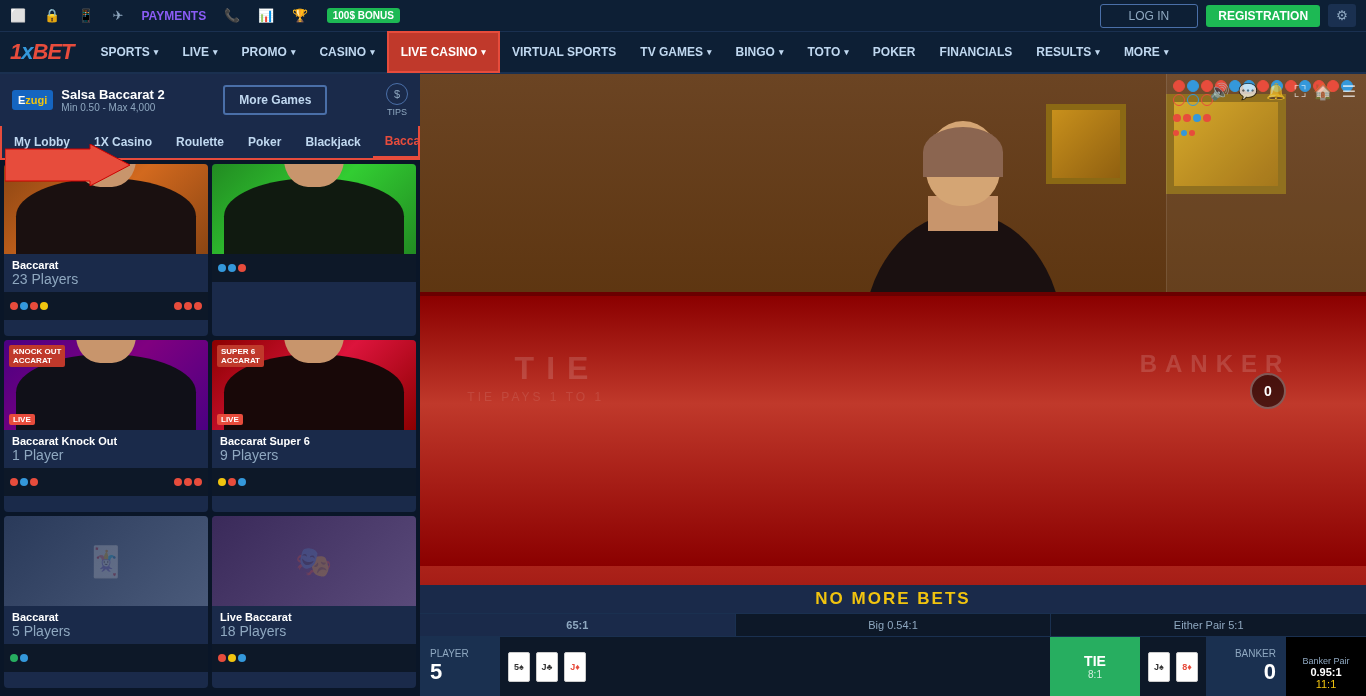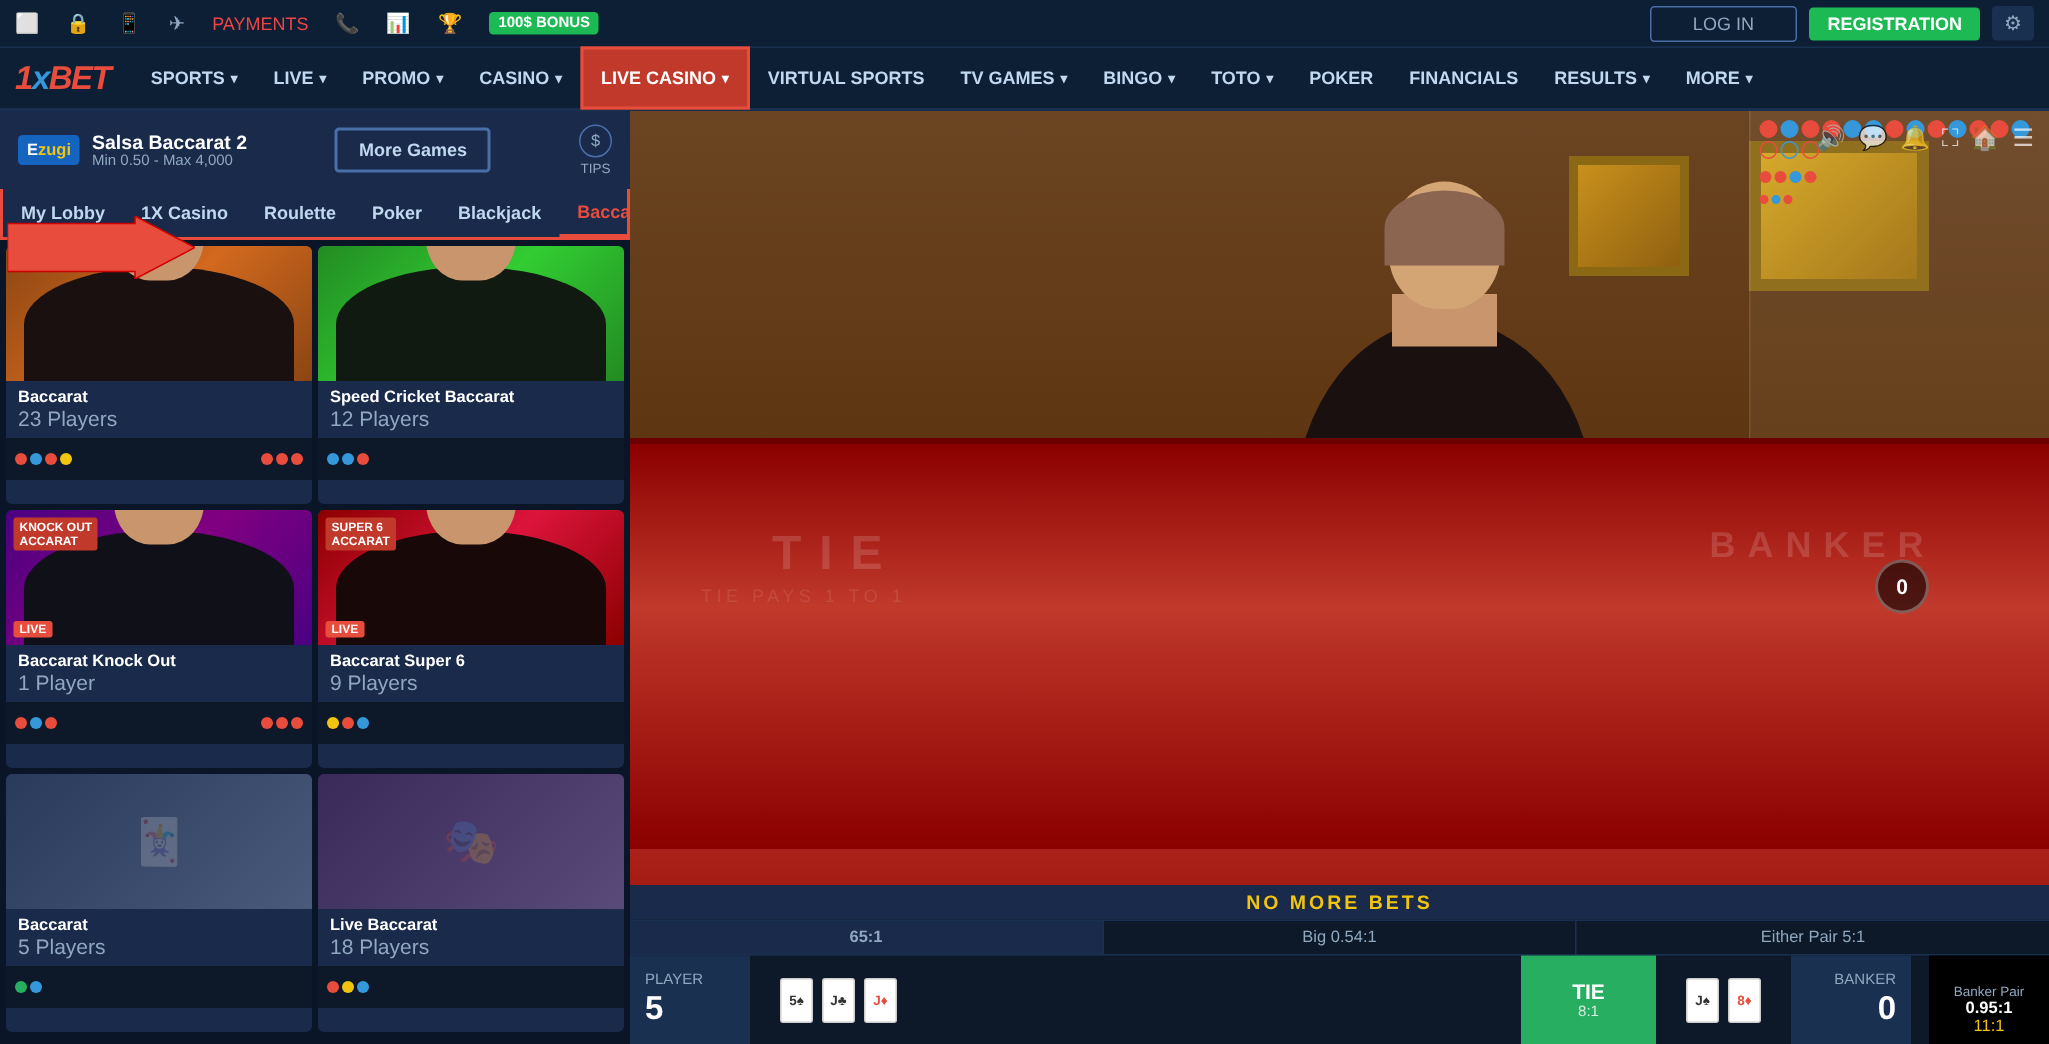--- a/index.html
+++ b/index.html
@@ -334,21 +334,21 @@
       left: 0;
       right: 0;
       background: #0d1828;
       z-index: 5;
     }
 
     .no-more-bets {
       background: #1a2a4a;
       text-align: center;
       color: #f1c40f;
-      font-size: 13px;
+      font-size: 17px;
       font-weight: bold;
       padding: 4px;
       letter-spacing: 2px;
     }
 
     .bet-options {
       display: flex;
       align-items: center;
       background: #0d1828;
       border-top: 1px solid #1a3050;
@@ -363,21 +363,20 @@
       cursor: pointer;
     }
     .bet-opt:last-child { border-right: none; }
 
     .game-scores {
       display: flex;
       align-items: stretch;
       background: #0d1828;
       border-top: 1px solid #1a3050;
       height: 60px;
-      gap: 12px;
     }
 
     .player-section {
       background: #1a3050;
       padding: 6px 10px;
       min-width: 80px;
       display: flex;
       flex-direction: column;
       justify-content: center;
     }
@@ -479,21 +478,21 @@
   </style>
 </head>
 <body>
 
 <div class="top-bar">
   <div class="top-bar-left">
     <span class="top-bar-icon">⬜</span>
     <span class="top-bar-icon">🔒</span>
     <span class="top-bar-icon">📱</span>
     <span class="top-bar-icon">✈</span>
-    <span class="top-bar-icon" style="color:#ef4444; font-size:12px; font-weight:400;">PAYMENTS</span>
+    <span class="top-bar-icon" style="color:#8b5cf6; font-size:12px; font-weight:700;">PAYMENTS</span>
     <span class="top-bar-icon">📞</span>
     <span class="top-bar-icon">📊</span>
     <span class="top-bar-icon">🏆</span>
     <span class="bonus-badge">100$ BONUS</span>
   </div>
   <div class="top-bar-right">
     <button class="btn-login">LOG IN</button>
     <button class="btn-register">REGISTRATION</button>
     <button class="btn-settings">⚙</button>
   </div>
@@ -575,24 +574,20 @@
             <span class="chip chip-red"></span>
           </span>
         </div>
       </div>
 
       <div class="game-card">
         <div class="game-card-img dealer-bg-2">
           <div class="dealer-body" style="background:#101a10;"></div>
           <div class="dealer-head" style="background:#c8956c;"></div>
         </div>
-        <div class="game-card-info">
-          <div class="game-card-title">Speed Cricket Baccarat</div>
-          <div class="game-card-players">12 Players</div>
-        </div>
         <div class="game-card-chips">
           <span class="chip chip-blue"></span>
           <span class="chip chip-blue"></span>
           <span class="chip chip-red"></span>
         </div>
       </div>
 
       <div class="game-card">
         <div class="game-card-img dealer-bg-3">
           <div class="dealer-body" style="background:#101018;"></div>

